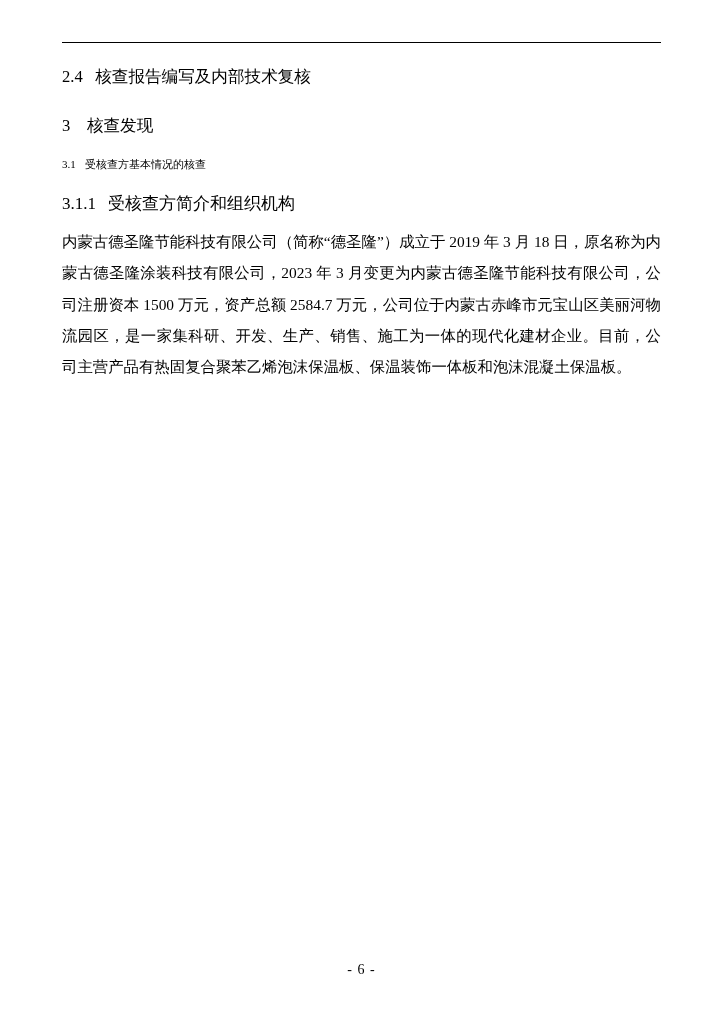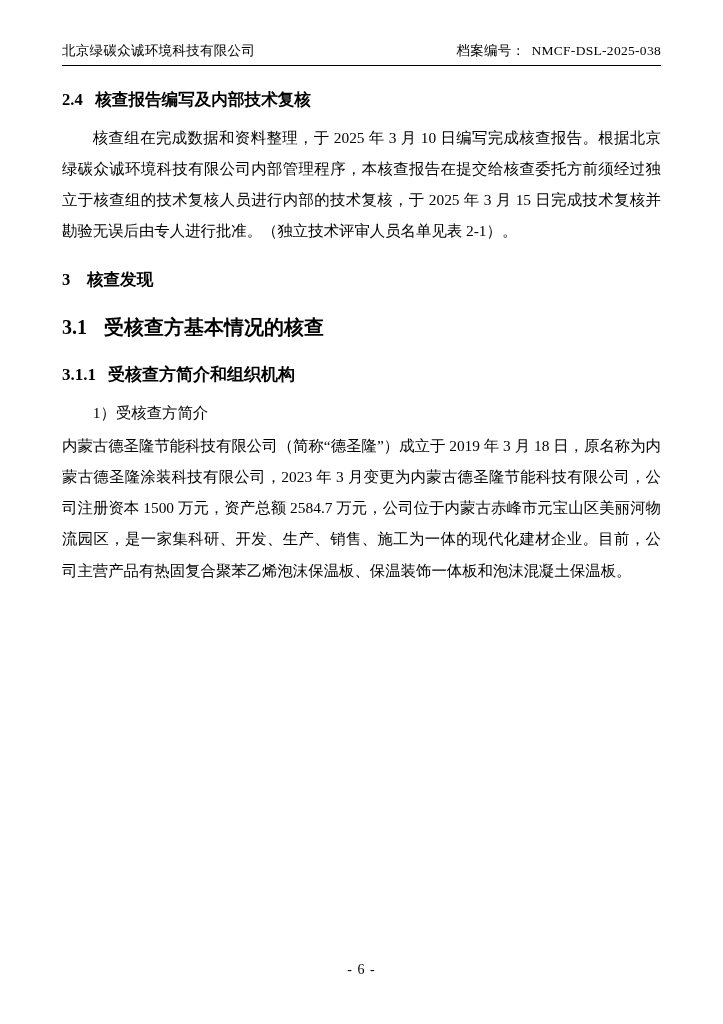--- a/index.html
+++ b/index.html
@@ -59,33 +59,33 @@
   }
   p.para {
     margin: 0 0 1px 0;
     text-indent: 2em;
   }
   p.para.noindent {
     text-indent: 0;
   }
   
   .h2, .h3, .h4 {
-    font-weight: bold;
+    font-weight: normal;
     margin: 13px 0 6px 0;
     line-height: 1.9;
   }
   .h2 {
     font-size: 16.6px;
   }
   .h2 .num {
     display: inline-block;
     min-width: 2.0em;
   }
   .h3 {
-    font-size: 20px;
+    font-size: 11px;
   }
   .h3 .num {
     display: inline-block;
     min-width: 2.1em;
   }
   .h4 {
     font-size: 17px;
   }
   .h4 .num {
     display: inline-block;
@@ -106,52 +106,43 @@
     text-align: center;
     font-size: 14px;
     letter-spacing: 1px;
   }
 </style>
 </head>
 <body>
 
 <div class="page">
 
-  <div class="header">
-    <div class="header-left">北京绿碳众诚环境科技有限公司</div>
-    <div class="header-right">
-      <span class="label">档案编号：</span>
-      <span class="code">NMCF-DSL-2025-038</span>
-    </div>
-  </div>
   <hr class="header-rule">
 
   <div class="content">
 
 
     <div class="h2 gap-before">
       <span class="num">2.4</span><span>核查报告编写及内部技术复核</span>
     </div>
 
-    <p class="para">核查组在完成数据和资料整理，于 2025 年 3 月 10 日编写完成核查报告。根据北京绿碳众诚环境科技有限公司内部管理程序，本核查报告在提交给核查委托方前须经过独立于核查组的技术复核人员进行内部的技术复核，于 2025 年 3 月 15 日完成技术复核并勘验无误后由专人进行批准。（独立技术评审人员名单见表 2-1）。</p>
 
     <div class="h2 section-major gap-before">
       <span class="num">3</span><span>核查发现</span>
     </div>
 
     <div class="h3">
       <span class="num">3.1</span><span>受核查方基本情况的核查</span>
     </div>
 
     <div class="h4">
       <span class="num">3.1.1</span><span>受核查方简介和组织机构</span>
     </div>
 
 
-    <p class="para">1）受核查方简介</p>
 
     <p class="para noindent">内蒙古德圣隆节能科技有限公司（简称“德圣隆”）成立于 2019 年 3 月 18 日，原名称为内蒙古德圣隆涂装科技有限公司，2023 年 3 月变更为内蒙古德圣隆节能科技有限公司，公司注册资本 1500 万元，资产总额 2584.7 万元，公司位于内蒙古赤峰市元宝山区美丽河物流园区，是一家集科研、开发、生产、销售、施工为一体的现代化建材企业。目前，公司主营产品有热固复合聚苯乙烯泡沫保温板、保温装饰一体板和泡沫混凝土保温板。</p>
 
   </div>
 
   <div class="footer">
     <span>- 6 -</span>
   </div>
 
 </div>

